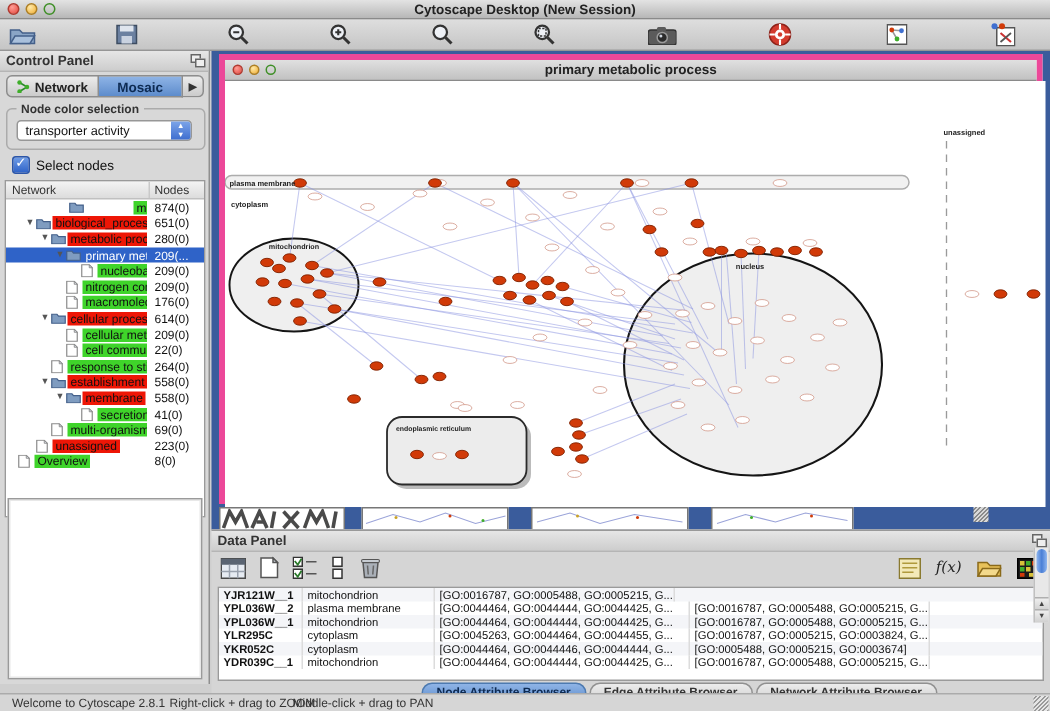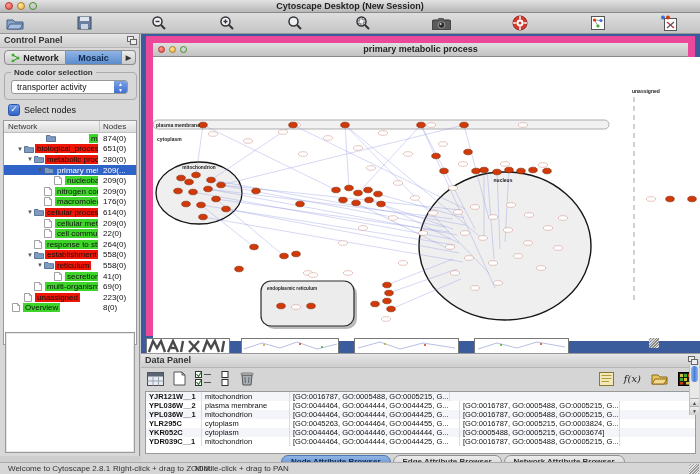--- a/index.html
+++ b/index.html
@@ -65,21 +65,21 @@
   .tree-row .tlabel{padding:0 2px;overflow:hidden;text-overflow:clip;color:#111;}
   .hl-green{background:#3fd42a;} .hl-red{background:#ee1606;}
   .tree-row .num{position:absolute;left:99px;color:#111;}
   .tree-row.sel{background:#2f63c8;}
   .tree-row.sel .tlabel{background:transparent;color:#fff;}
   .tree-row.sel .num{color:#fff;}
   #birdseye{position:absolute;left:5px;top:298px;width:128px;height:119px;background:#fff;
     border:1px solid #9a9a9a;box-shadow:inset 0 0 0 1px #e8e8e8;}
   
   #desktop{position:absolute;left:141px;top:34px;width:559px;height:319px;background:#3a5c9c;overflow:hidden;}
-  #iframe{position:absolute;left:5px;top:2px;width:549px;height:300px;border:7px solid #ec4899;
+  #iframe{position:absolute;left:5px;top:2px;width:549px;height:300px;border:4px solid #ec4899;
     background:#fff;box-sizing:border-box;}
   #iframe-title{height:13px;background:linear-gradient(#e0e0e0,#c2c2c2);border-bottom:1px solid #8a8a8a;
     position:relative;}
   #iframe-title .ititle{display:block;text-align:center;font-size:9px;font-weight:bold;color:#222;line-height:13px;}
   #iframe .light{top:3px;width:7px;height:7px;}
   #iframe .l-red{left:5px;} #iframe .l-yel{left:16px;} #iframe .l-grn{left:27px;}
   #net-canvas{position:absolute;left:0;top:14px;width:547px;height:284px;background:#fff;}
   .sliver{position:absolute;top:304px;height:16px;background:#fff;border:1px solid #777;box-sizing:border-box;overflow:hidden;}
   #grip-frame{position:absolute;left:508px;top:304px;width:10px;height:10px;
     background:repeating-linear-gradient(135deg,#d8d8d8 0 1px,#8a8a8a 1px 2px);}
@@ -404,21 +404,21 @@
           <span class="tlabel hl-red">establishment of lo</span>
           <span class="num">558(0)</span>
         </div>
         <div class="tree-row" style="padding-left: 32px;">
           <span class="exp">▼</span>
           <span class="ticon">
             <svg width="10" height="8">
               <path d="M0.5,1.5 h3.5 l1,1.2 h4.5 v4.8 h-9 z" fill="#7f9cc0" stroke="#44608a" stroke-width="0.8"></path>
             </svg>
           </span>
-          <span class="tlabel hl-red">reticulum</span>
+          <span class="tlabel hl-red">membrane</span>
           <span class="num">558(0)</span>
         </div>
         <div class="tree-row" style="padding-left: 42px;">
           <span class="exp"></span>
           <span class="ticon">
             <svg width="8" height="9">
               <path d="M0.5,0.5 h5 l2,2 v6 h-7 z" fill="#fff" stroke="#8a8a8a" stroke-width="0.8"></path>
               <path d="M5.5,0.5 l2,2 h-2 z" fill="#d7dde6" stroke="#8a8a8a" stroke-width="0.6"></path>
             </svg>
           </span>

